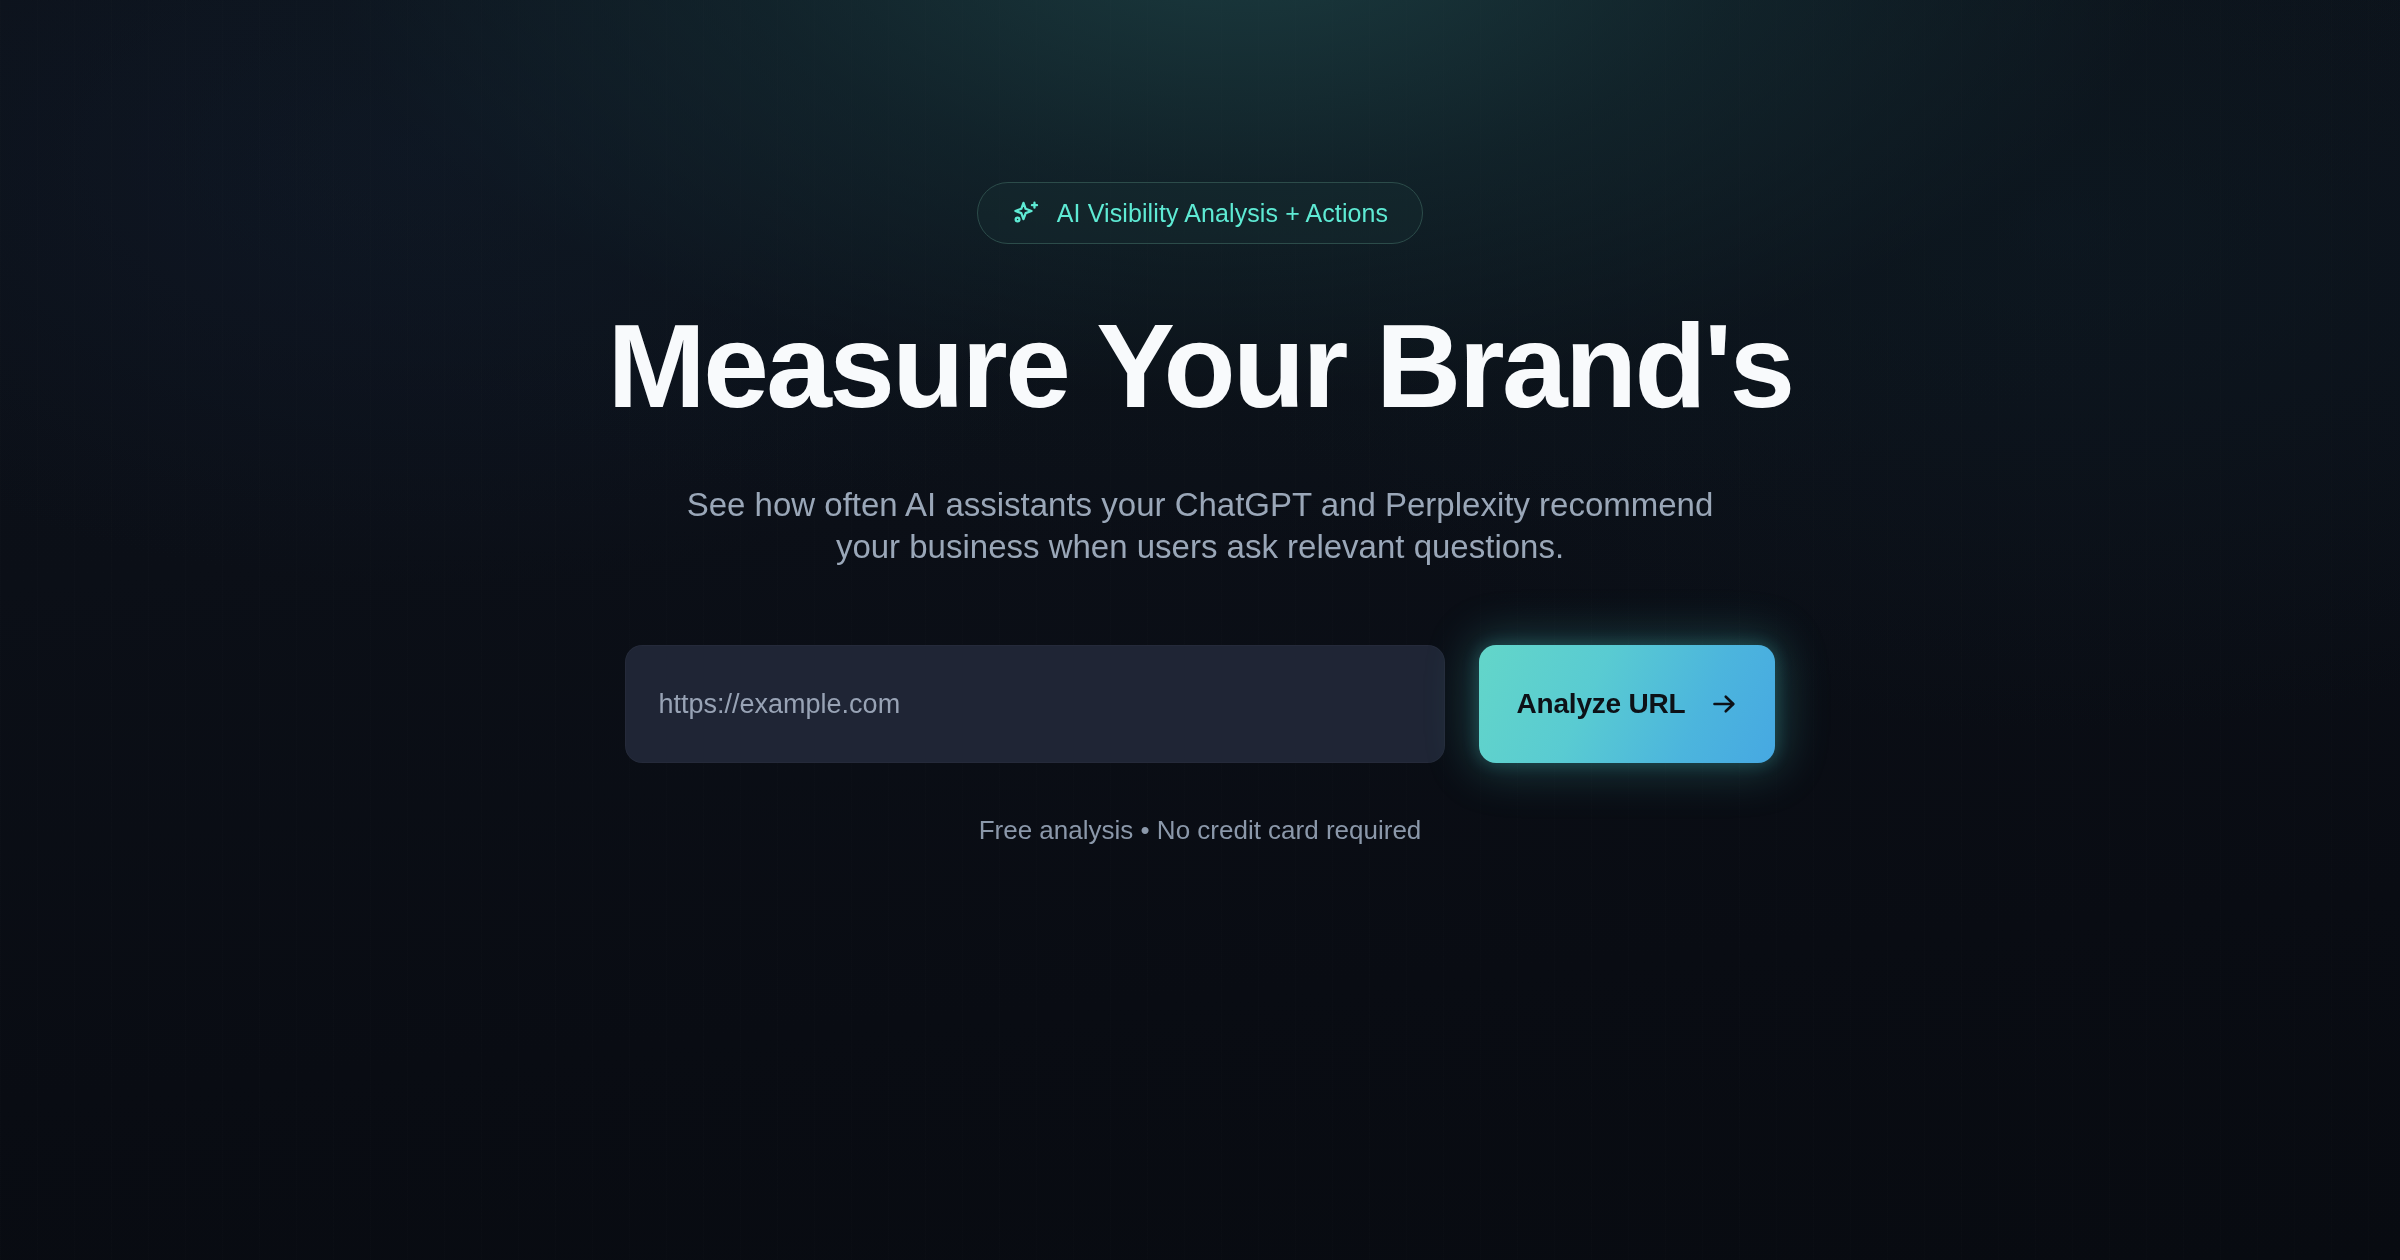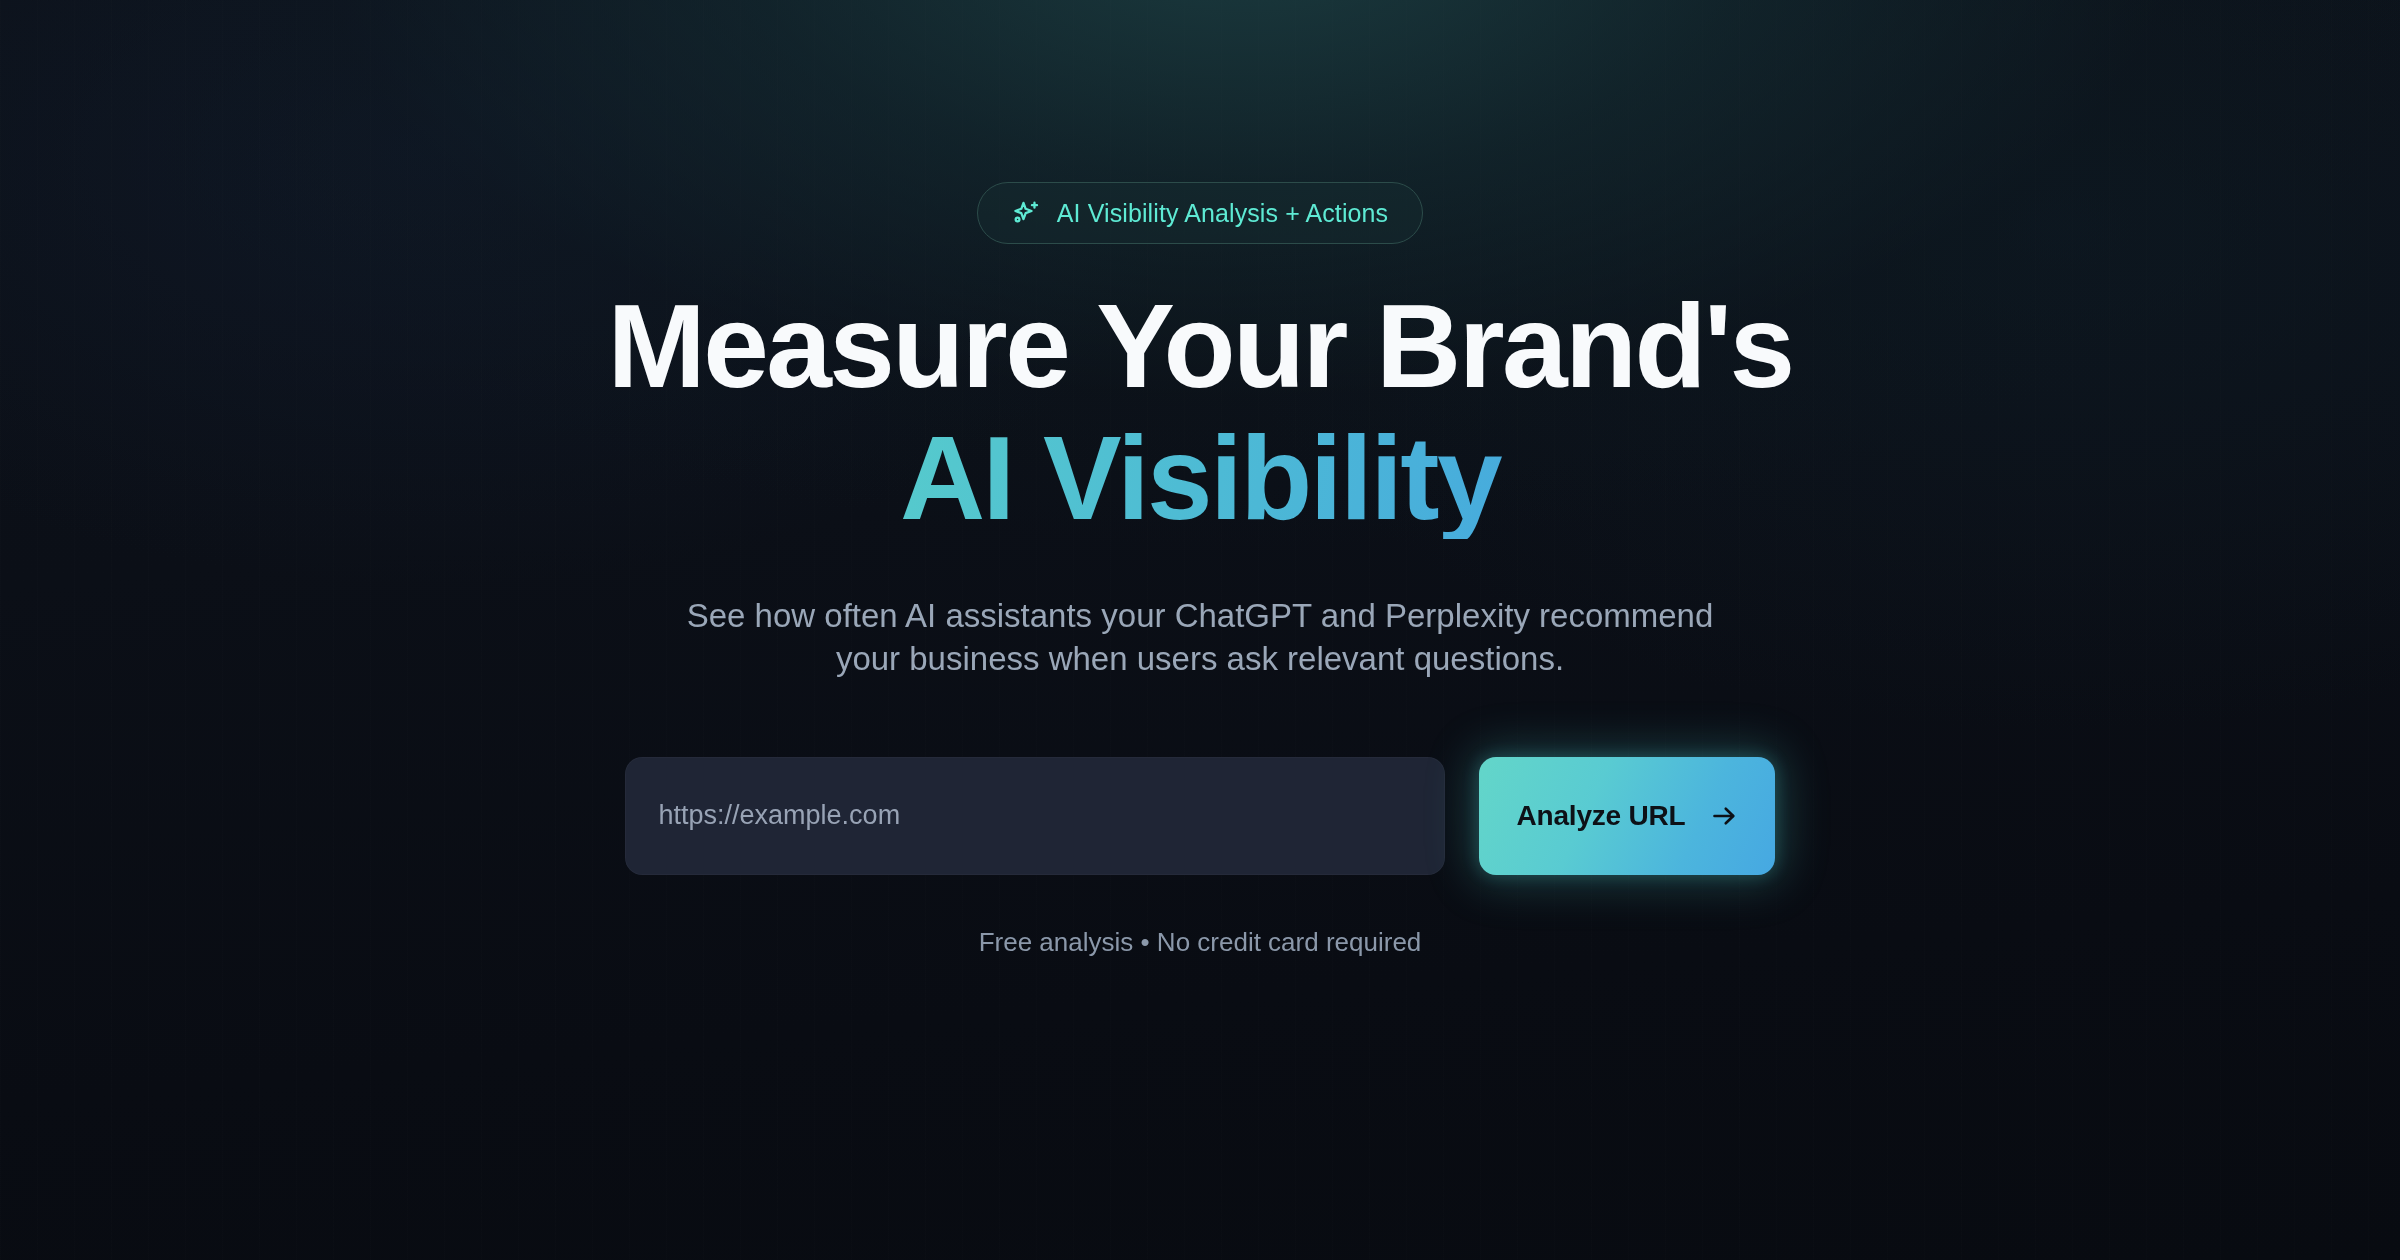--- a/index.html
+++ b/index.html
@@ -85,22 +85,22 @@
     justify-content: center;
     width: 29px;
     height: 29px;
     flex: none;
   }
   .badge-icon svg { display: block; }
   .badge-label { line-height: 1; }
 
   
   .headline {
-    margin-top: 42px;
-    text-align: center;
+    margin-top: 62px;
+    text-align: right;
     font-size: 118px;
     font-weight: bold;
     line-height: 1.03;
     letter-spacing: -2.6px;
   }
   .headline-line1 {
     display: block;
     color: #f8fafc;
   }
   .headline-line2 {
@@ -197,21 +197,20 @@
           <path d="M18.6 3.0 L18.6 7.2"></path>
           <path d="M16.5 5.1 L20.7 5.1"></path>
           <circle cx="4.6" cy="16.9" r="1.55"></circle>
         </svg>
       </span>
       <span class="badge-label">AI Visibility Analysis + Actions</span>
     </div>
 
     <h1 class="headline">
       <span class="headline-line1">Measure Your Brand's</span>
-      <span class="headline-line2">AI Visibility</span>
     </h1>
 
     <p class="subtitle">
       <span class="subtitle-line">See how often AI assistants your ChatGPT and Perplexity recommend</span>
       <span class="subtitle-line">your business when users ask relevant questions.</span>
     </p>
 
     <div class="form-row">
       <input class="url-input" type="text" placeholder="https://example.com" style="">
       <button class="analyze-button">

